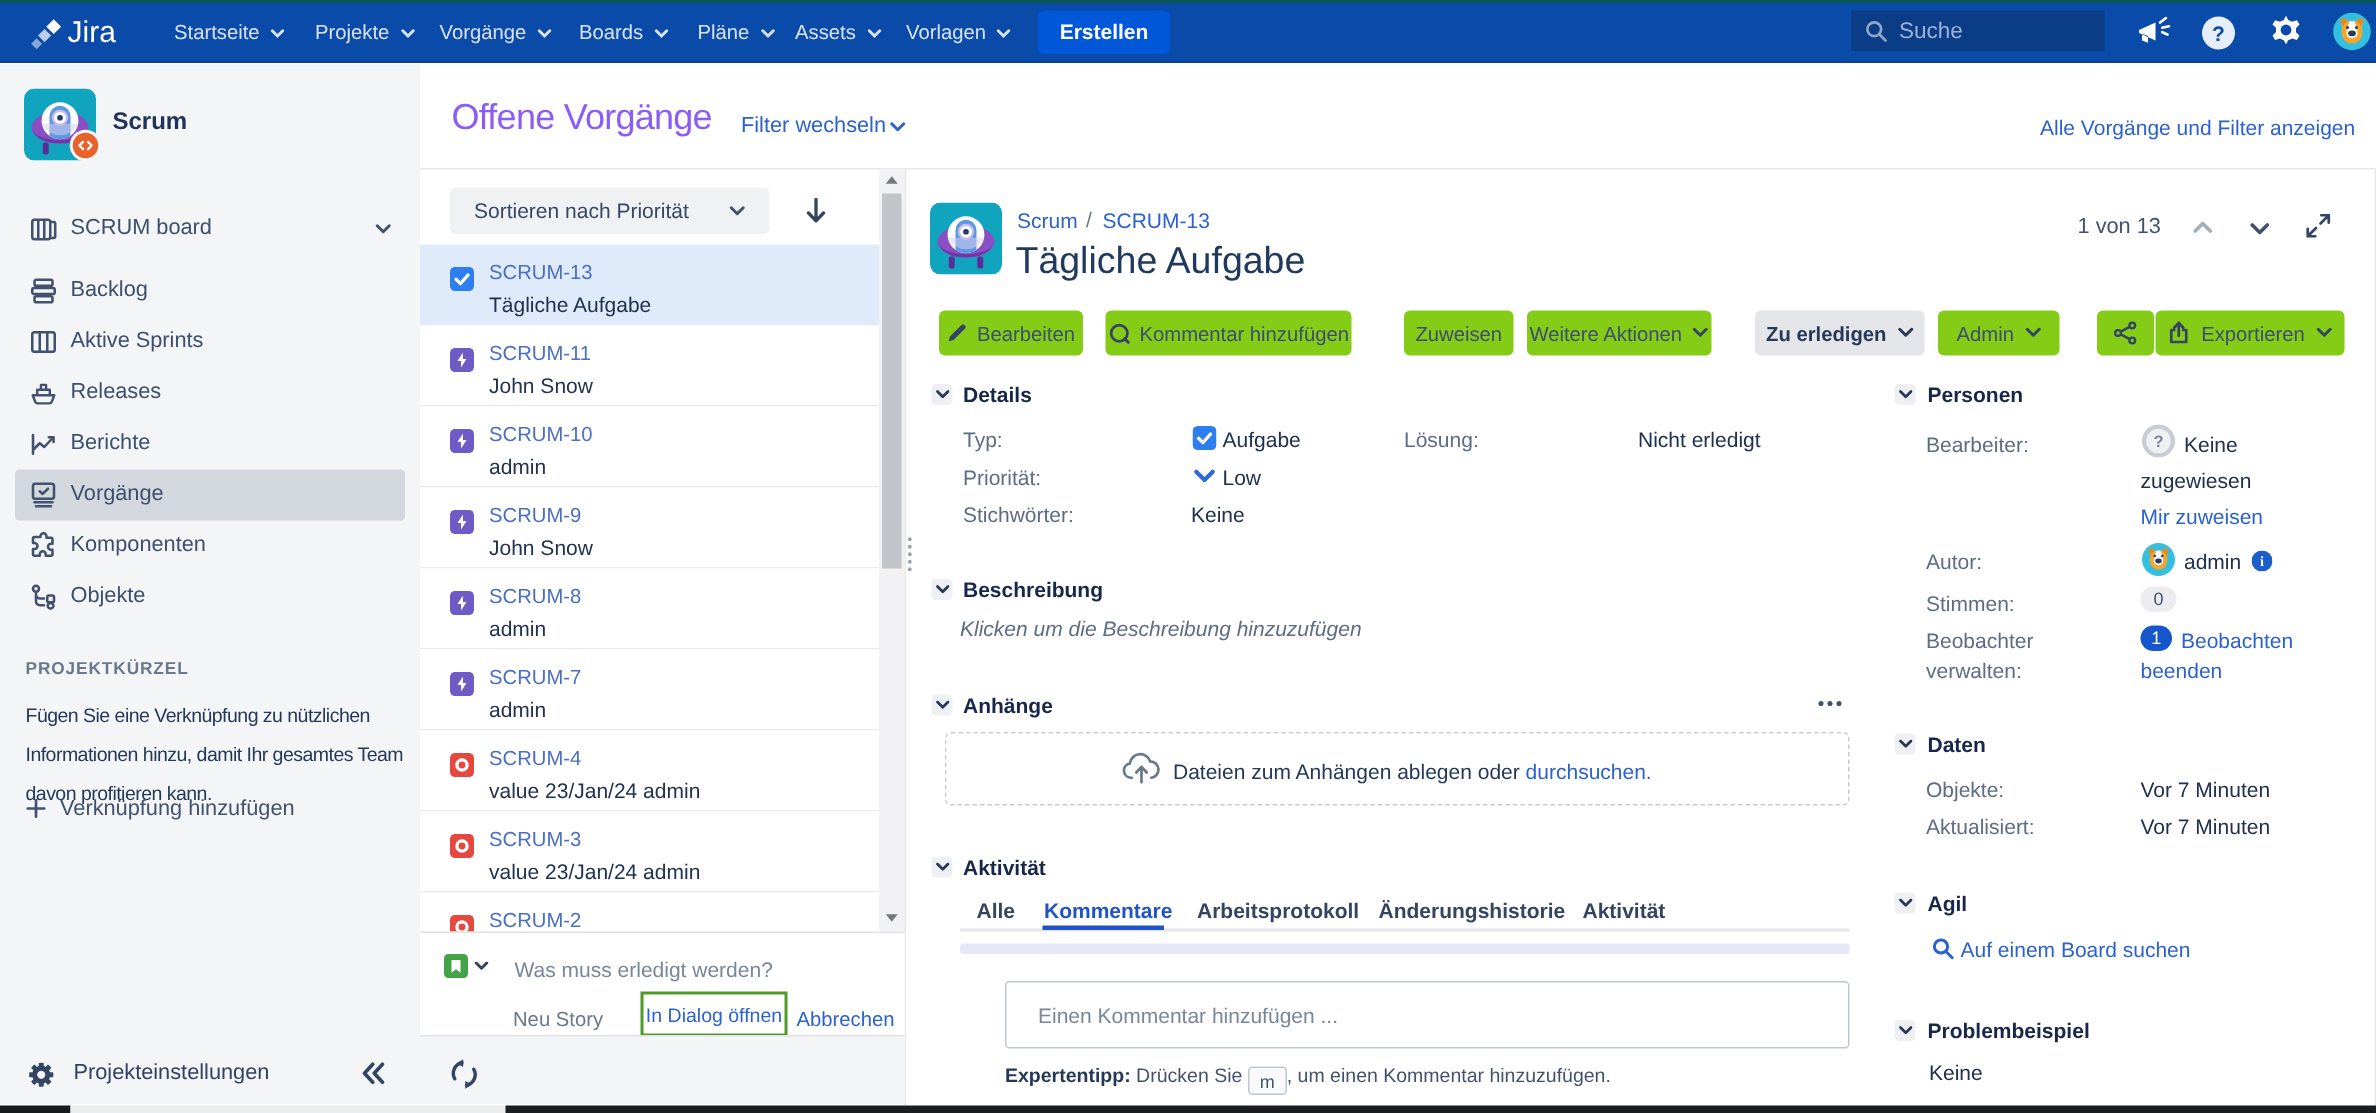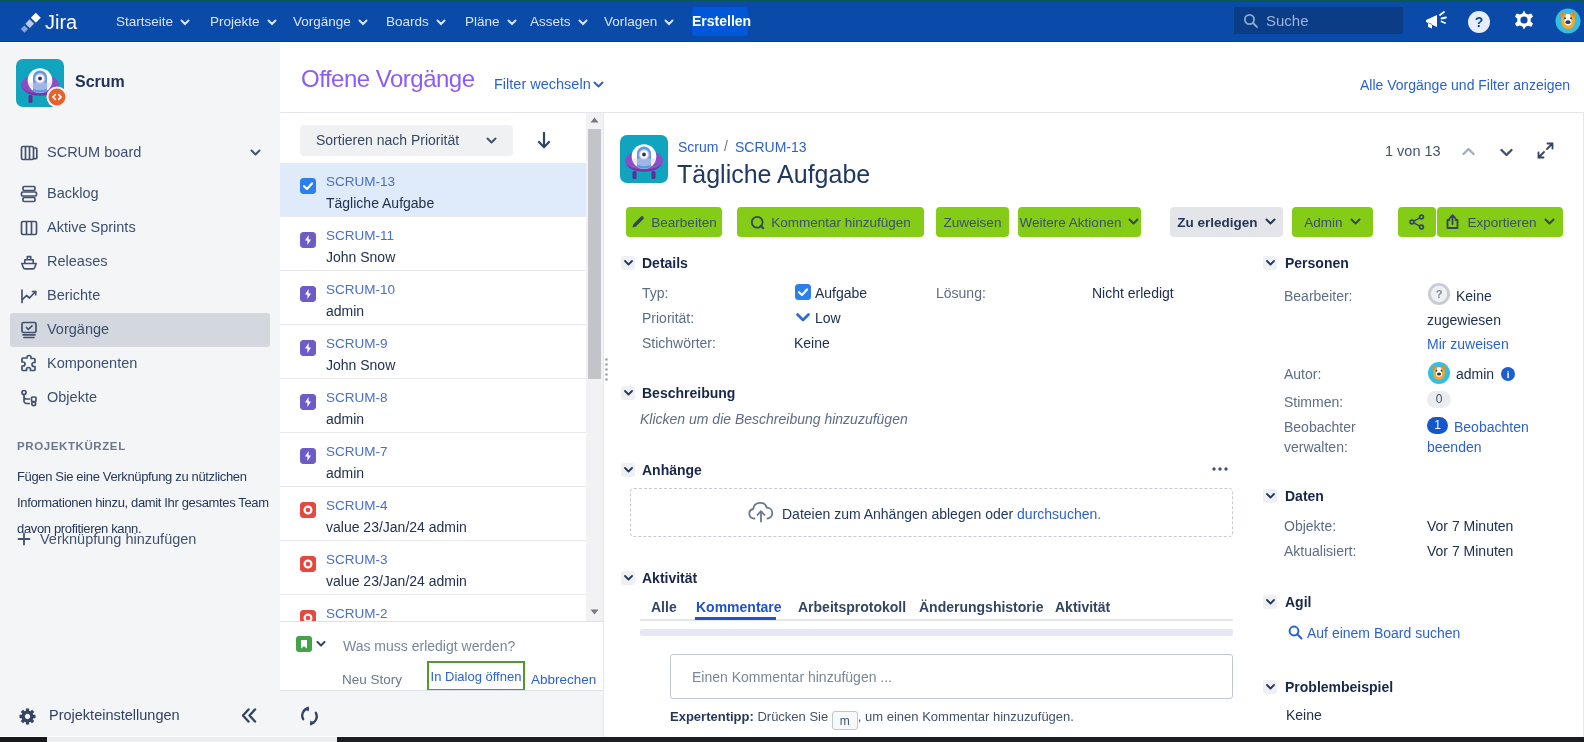--- a/index.html
+++ b/index.html
@@ -4,21 +4,21 @@
 <style>
   * { margin:0; padding:0; box-sizing:border-box; }
   html,body { width:1584px; height:742px; overflow:hidden; background:#fff;
     font-family:"Liberation Sans", sans-serif; }
   #root { position:absolute; top:0; left:0; width:1584px; height:742px; }
   .abs { position:absolute; }
   
   #teal { left:0; top:0; width:1584px; height:2px; background:#0a5754; }
   #nav { left:0; top:2px; width:1584px; height:40px; background:#0a4aa8; border-bottom:1px solid #093f8f; }
   .navitem { position:absolute; top:14px; font-size:13.5px; color:#d9e3f5; white-space:nowrap; }
-  #createbtn { position:absolute; left:692px; top:7px; width:56px; height:29px; background:#0057d8;
+  #createbtn { position:absolute; left:692px; top:7px; width:88px; height:29px; background:#0057d8;
     border-radius:4px; color:#fff; font-size:14px; font-weight:bold; text-align:center; line-height:29px; }
   #search { position:absolute; left:1234px; top:7px; width:169px; height:27px; background:#0a3d85; border-radius:0; }
   #search span { position:absolute; left:32px; top:5px; font-size:15px; color:#9fb3d9; }
   
   #sidebar { left:0; top:43px; width:280px; height:693px; background:#f4f5f7; }
   .sbitem { position:absolute; left:10px; width:260px; height:34px; border-radius:3px; }
   .sbicon { position:absolute; left:9px; top:7px; }
   .sbtext { position:absolute; left:37px; top:8px; font-size:14.5px; color:#3d4f6e; white-space:nowrap; }
   
   #listhead { left:280px; top:43px; width:1304px; height:70px; background:#fff; }
@@ -381,21 +381,21 @@
         <path d="M7 10 L1.5 15.5 M1.5 10.5 v5 h5"></path>
       </g>
     </svg>
 
   <div class="btn" style="left:626px;width:96px">
     <svg style="margin-right:6px" width="14" height="14" viewBox="0 0 14 14">
         <path d="M1.5 12.5 L2.3 9.3 L10 1.6 a1.4 1.4 0 0 1 2 0 l0.4 0.4 a1.4 1.4 0 0 1 0 2 L4.7 11.7 Z" fill="#344563"></path>
       </svg>
     Bearbeiten
   </div>
-  <div class="btn" style="left:737px;width:187px">
+  <div class="btn" style="left:737px;width:164px">
     <svg style="margin-right:6px" width="15" height="15" viewBox="0 0 15 15">
         <circle cx="7.2" cy="7.2" r="5.4" stroke="#344563" stroke-width="1.8" fill="none"></circle>
         <path d="M10.8 10.8 L13.2 13.2" stroke="#344563" stroke-width="2" fill="none" stroke-linecap="round"></path>
       </svg>
     Kommentar hinzufügen
   </div>
   <div class="btn" style="left:936px;width:73px">Zuweisen</div>
   <div class="btn" style="left:1018px;width:123px">Weitere Aktionen
     <svg style="margin-left:7px" width="11" height="8" viewBox="0 0 11 8">
         <path d="M1.5 1.5 L5.5 5.5 L9.5 1.5" stroke="#344563" stroke-width="2" fill="none" stroke-linecap="round" stroke-linejoin="round"></path>

